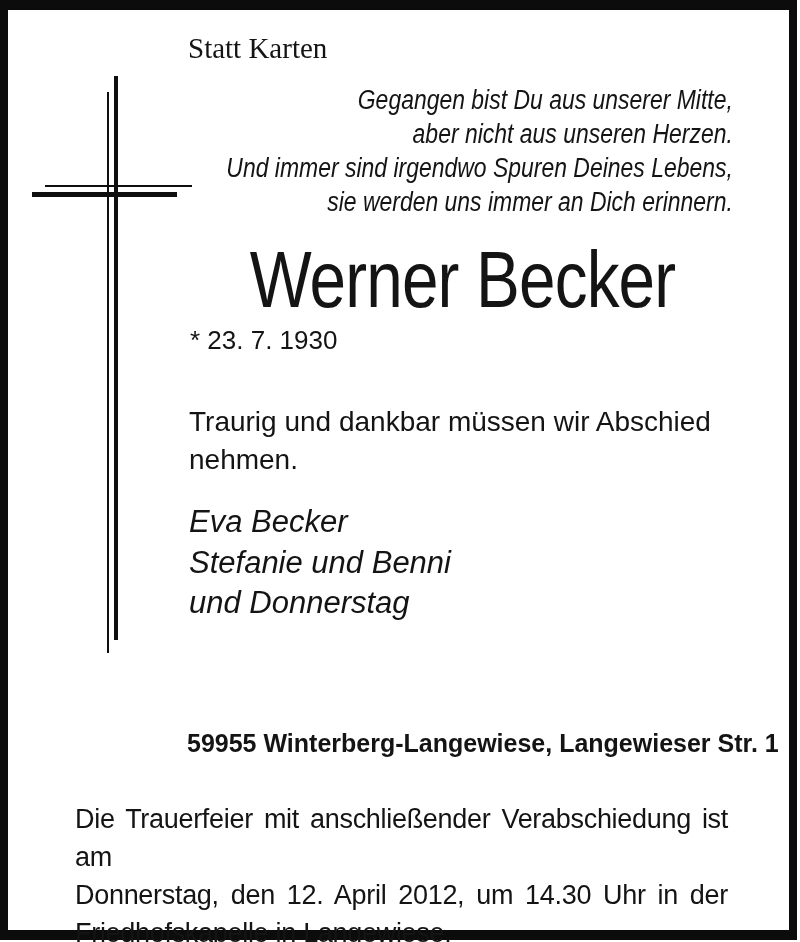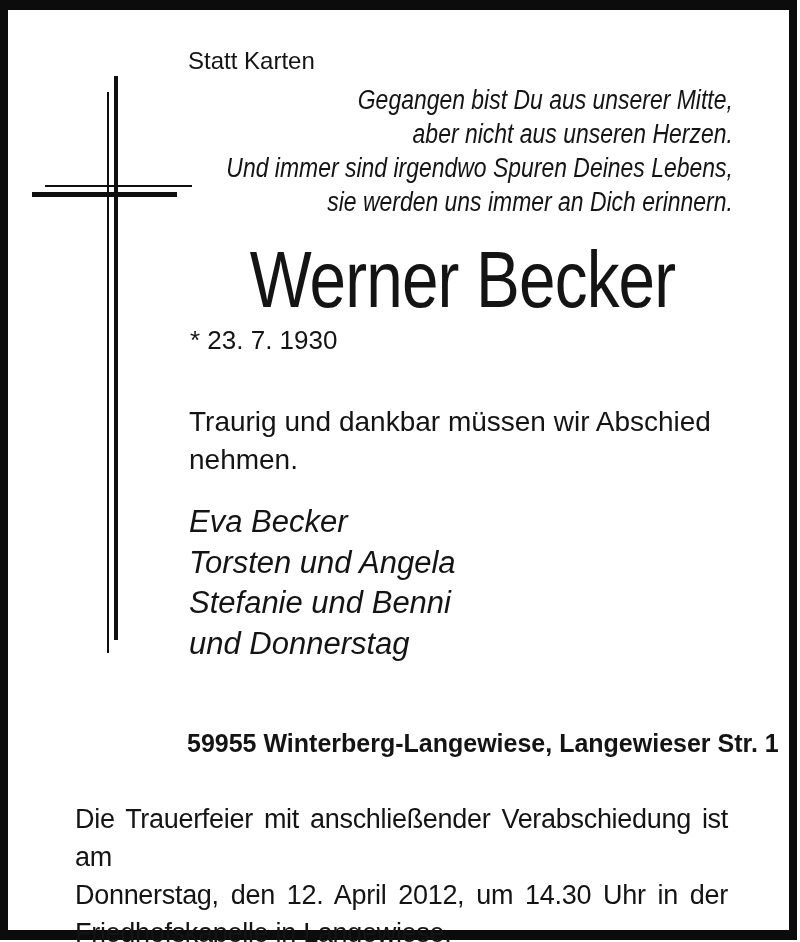--- a/index.html
+++ b/index.html
@@ -19,23 +19,24 @@
   .abs { position: absolute; }
 
   
   .cross-line { position: absolute; background: #0f0f0f; }
   .cross-v-thin  { left: 107px; top: 92px;  width: 2px;  height: 561px; }
   .cross-v-thick { left: 114px; top: 76px;  width: 4px;  height: 564px; }
   .cross-h-thin  { left: 45px;  top: 185px; width: 147px; height: 2px; }
   .cross-h-thick { left: 32px;  top: 192px; width: 145px; height: 5px; }
 
   .statt-karten {
-    left: 188px; top: 47px;
-    font-size: 24px; line-height: 27px;
+    left: 188px; top: 35px;
+    font-size: 29px; line-height: 27px;
     white-space: nowrap;
+    font-family: Liberation Serif, serif;
   }
   .poem {
     right: 67px; top: 83px;
     text-align: right;
     font-style: italic;
     font-size: 27px; line-height: 34px;
     transform: scaleX(0.85);
     transform-origin: right top;
     white-space: nowrap;
   }
@@ -106,21 +107,20 @@
   <span>* 23. 7. 1930</span>
 </div>
 
 <div class="abs intro">
   <div>Traurig und dankbar müssen wir Abschied</div>
   <div>nehmen.</div>
 </div>
 
 <div class="abs mourners">
   <div>Eva Becker</div>
-  <div>Torsten und Angela</div>
   <div>Stefanie und Benni</div>
   <div>und Donnerstag</div>
 </div>
 
 <div class="abs address">59955 Winterberg-Langewiese, Langewieser Str. 1</div>
 
 <div class="abs funeral">
   <div class="just">Die Trauerfeier mit anschließender Verabschiedung ist am</div>
   <div class="just">Donnerstag, den 12. April 2012, um 14.30 Uhr in der</div>
   <div>Friedhofskapelle in Langewiese.</div>

